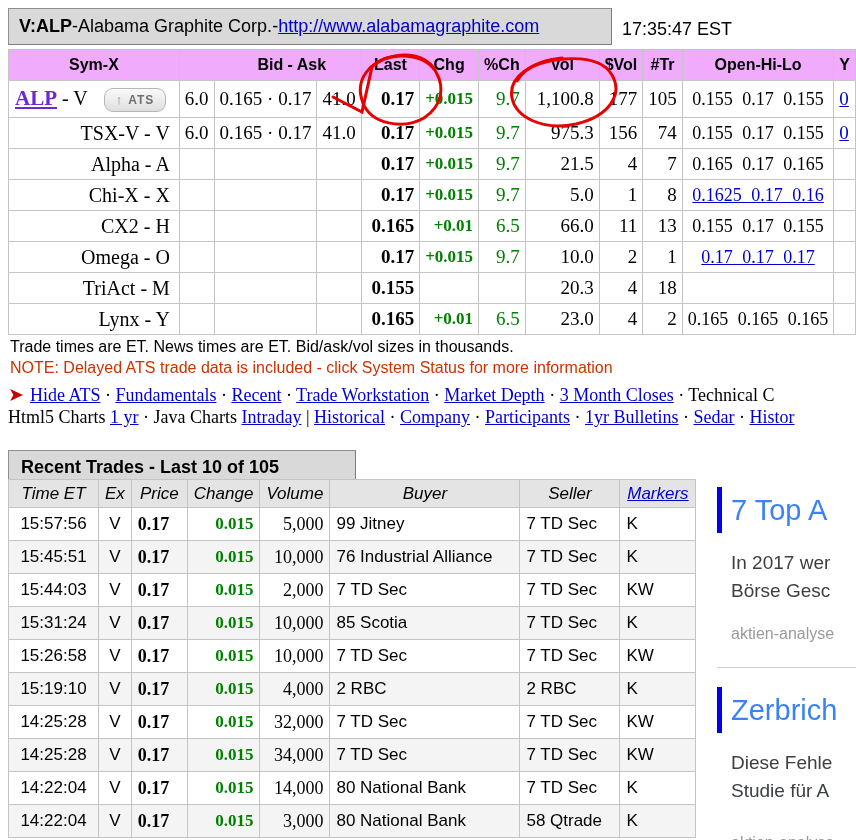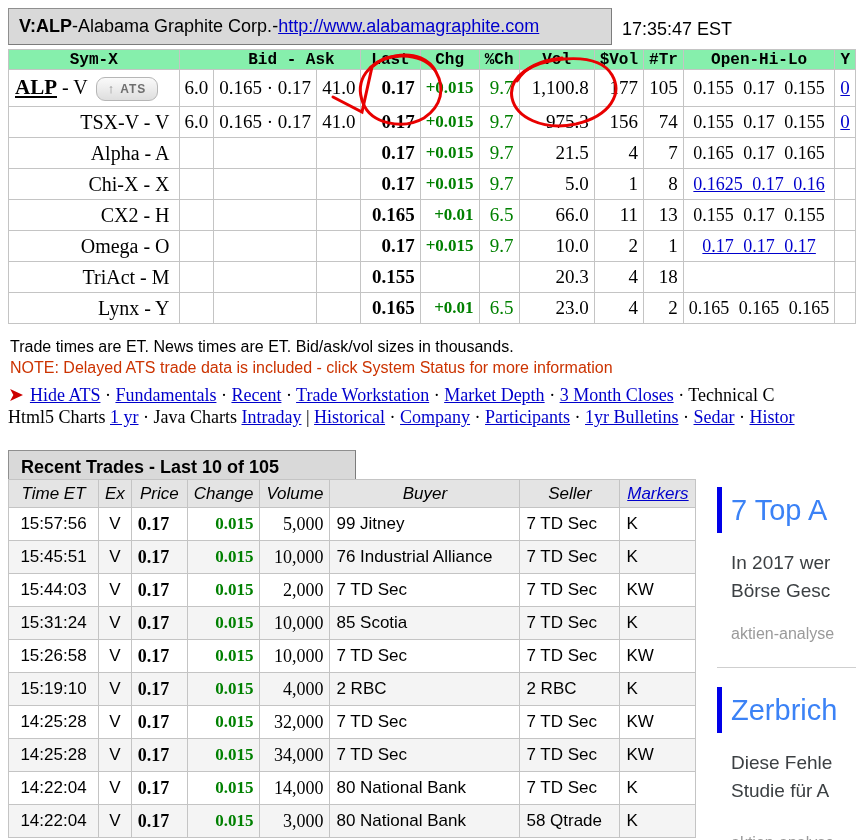--- a/index.html
+++ b/index.html
@@ -14,28 +14,28 @@
     padding:0 10px; font-size:18px; white-space:nowrap; overflow:hidden; }
   #titlebar b { font-weight:bold; }
   #titlebar a { color:#0000cc; text-decoration:underline; }
   #clock { position:absolute; left:622px; top:19px; font-size:18px; color:#000; }
 
   
   #quote { position:absolute; left:8px; top:49px; border-collapse:collapse;
     font-family:"Liberation Serif", serif; font-size:19px; table-layout:fixed; }
   #quote th, #quote td { border:1px solid #c4c4c4; padding:0 5px; overflow:hidden;
     white-space:nowrap; }
-  #quote th { background:#86efac; font-family:Liberation Mono, monospace;
-    font-weight:bold; font-size:16px; height:20px; }
+  #quote th { background:#f0abfc; font-family:Liberation Sans, sans-serif;
+    font-weight:bold; font-size:16px; height:31px; }
   #quote td { height:31px; background:#fff; }
   #quote tr.first td { height:37px; }
   .sym-cell { text-align:right; padding-right:9px !important; font-size:20px; }
   .sym-cell.left { text-align:left; padding-left:6px !important; }
-  .sym-link { color:#000000; font-weight:bold; text-decoration:underline; font-size:21px;text-align:center; }
-  .ats-btn { display:inline-block; margin-left:8px; padding:3px 11px 4px;
+  .sym-link { color:#6d28d9; font-weight:bold; text-decoration:underline; font-size:21px;text-align:center; }
+  .ats-btn { display:inline-block; margin-left:16px; padding:3px 11px 4px;
     border:1px solid #b6b6b6; border-radius:9px;
     background:linear-gradient(#fafafa,#dedede);
     font-family:"Liberation Sans", sans-serif; font-size:12px; font-weight:bold;
     color:#6f6f6f; letter-spacing:1px; cursor:pointer; vertical-align:middle; }
   .ats-arrow { color:#8a8a8a; margin-right:5px; font-size:13px; }
   td.c { text-align:center; } td.r { text-align:right; } td.l { text-align:left; }
   td.bold { font-weight:bold; }
   td.green { color:#008000; }
   td.greenb { color:#008000; font-weight:bold; font-size:17px; }
   td.ohl { text-align:center; word-spacing:5px; font-size:18px; }

